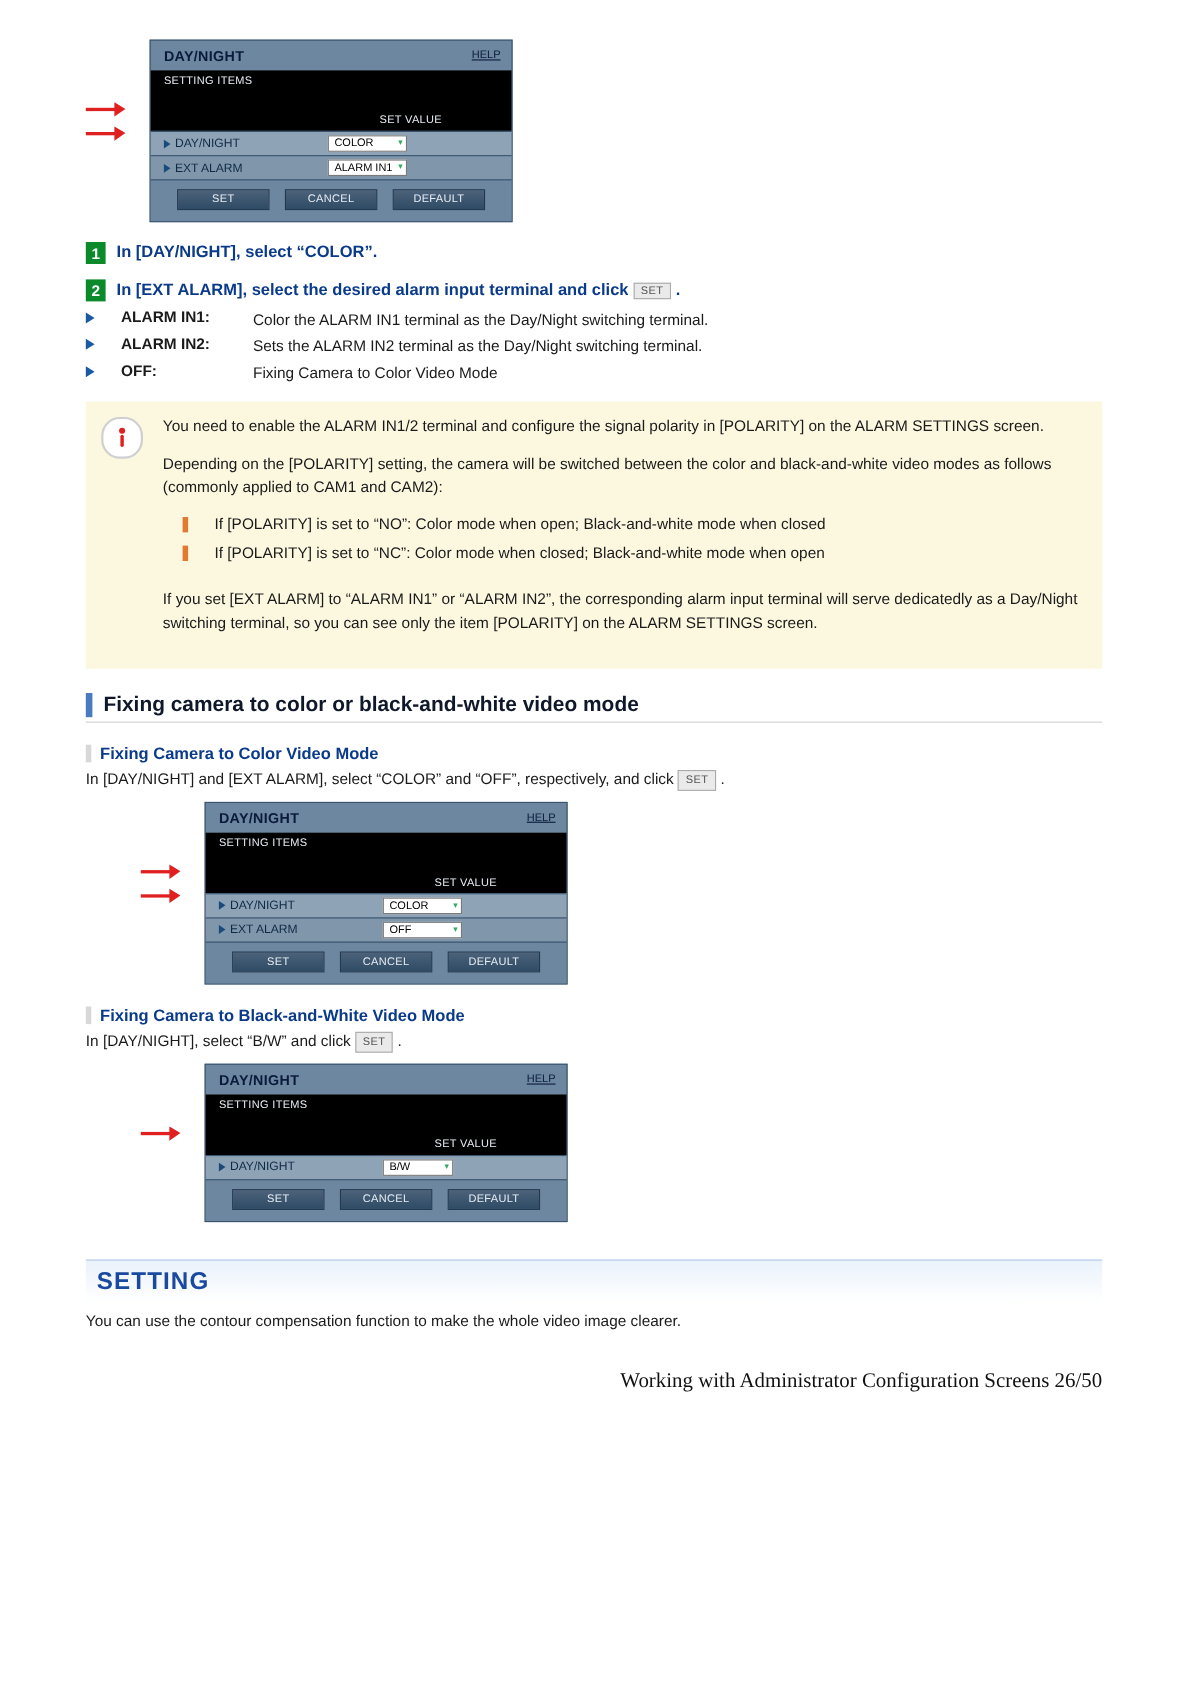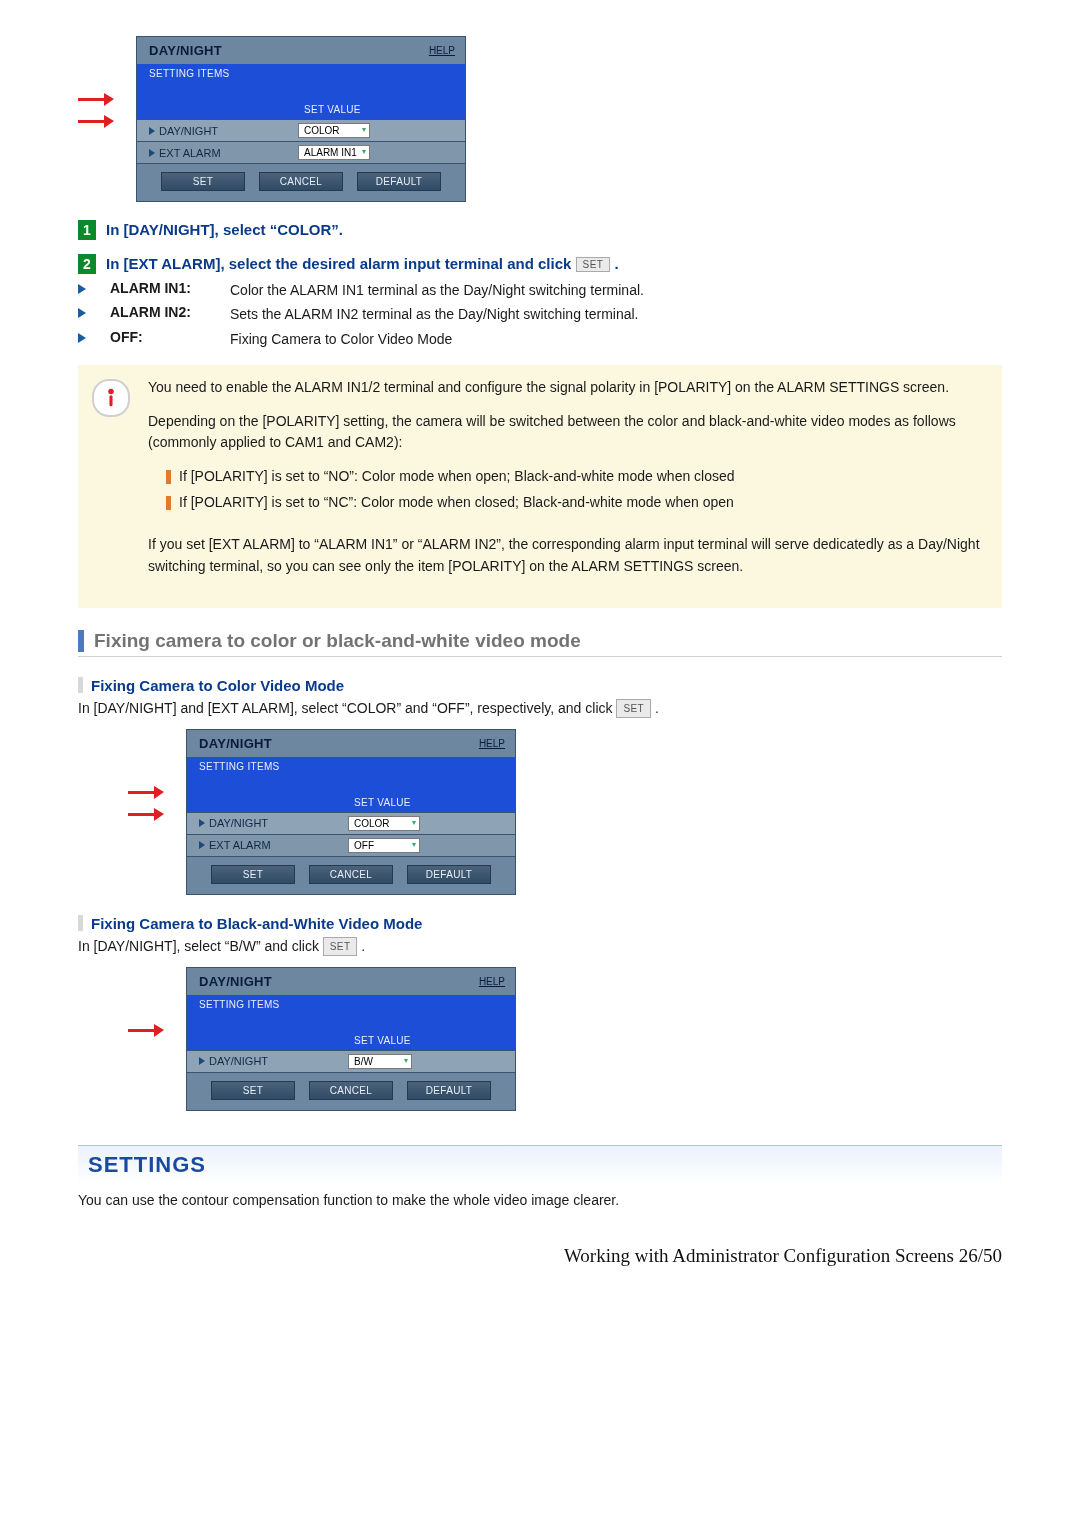--- a/index.html
+++ b/index.html
@@ -25,24 +25,25 @@
   }
   .panel-head {
     display: flex; justify-content: space-between; align-items: center;
     padding: 6px 10px 6px 12px;
     color: #0a1a3a;
   }
   .panel-title { font-weight: bold; letter-spacing: 0.3px; font-size: 13px; }
   .panel-help { font-size: 10px; text-decoration: underline; cursor: pointer; color:#0a1a3a; }
   .panel-columns {
     display: flex;
-    background: #1d4ed8;
+    background: #000000;
     color: #e8eef5;
     font-size: 10px;
     letter-spacing: 0.3px;
+    gap: 41px;
   }
   .panel-columns .cleft { width: 155px; padding: 4px 0 4px 12px; box-sizing:border-box;}
   .panel-columns .cright { flex:1; padding: 4px 0 4px 12px; text-align:left;margin-top:36px;}
   .panel-row {
     display: flex;
     border-top: 1px solid #3a536e;
     background: #8ea3b6;
   }
   .panel-row:nth-child(even){ background:#7f96ab; }
   .panel-row .cleft {
@@ -113,30 +114,30 @@
     background:#fcf8e0; padding:12px 16px 18px 14px;
     font-size:14px; line-height:1.55;
   }
   .note-icon-wrap { width:42px; flex-shrink:0; padding-top:2px;}
   .note-icon {
     width:34px; height:34px; border-radius:17px; border:2px solid #d0d0d0;
     display:flex; align-items:center; justify-content:center; background:#fff;
   }
   .note-icon svg { width:22px; height:22px; }
   .note-body p { margin:0 0 12px 0; }
-  .note-bul { display:flex; gap:8px; margin:4px 0 4px 18px; }
+  .note-bul { display:flex; gap:24px; margin:4px 0 4px 18px; }
   .note-bul .bar { width:5px; height:14px; background:#e07a30; margin-top:4px; flex-shrink:0;}
 
   
   .sec-h2 {
     display:flex; align-items:center; gap:10px; margin:18px 0 8px 0;
     border-bottom:1px solid #d0d0d0; padding-bottom:4px;
   }
   .sec-h2 .bar { width:6px; height:22px; background:#4a7ac0;}
-  .sec-h2 .txt { color:#737373; font-weight:bold; font-size:19px;}
+  .sec-h2 .txt { color:#0f172a; font-weight:bold; font-size:19px;}
   .sec-h3 { display:flex; align-items:center; gap:8px; margin:20px 0 4px 0;}
   .sec-h3 .bar { width:5px; height:16px; background:#d8d8d8;}
   .sec-h3 .txt { color:#0a3a8a; font-weight:bold; font-size:15px;}
   .body-p { font-size:14px; margin:4px 0 10px 0; line-height:1.5;}
 
   
   .major-head {
     margin:34px 0 6px 0; padding:6px 6px 6px 10px;
     background: linear-gradient(#eaf2fb, #ffffff);
     border-top:1px solid #a8c4e6;
@@ -330,19 +331,19 @@
       </div>
       <div class="panel-buttons">
         <div class="pbtn">SET</div>
         <div class="pbtn">CANCEL</div>
         <div class="pbtn">DEFAULT</div>
       </div>
     </div>
   </div>
 
   <div class="major-head">
-    <span class="txt">SETTINGS</span>
+    <span class="txt">SETTING</span>
   </div>
   <div class="body-p">You can use the contour compensation function to make the whole video image clearer.</div>
 
   <div class="footer">Working with Administrator Configuration Screens 26/50</div>
 
 </div>
 
 </body></html>

